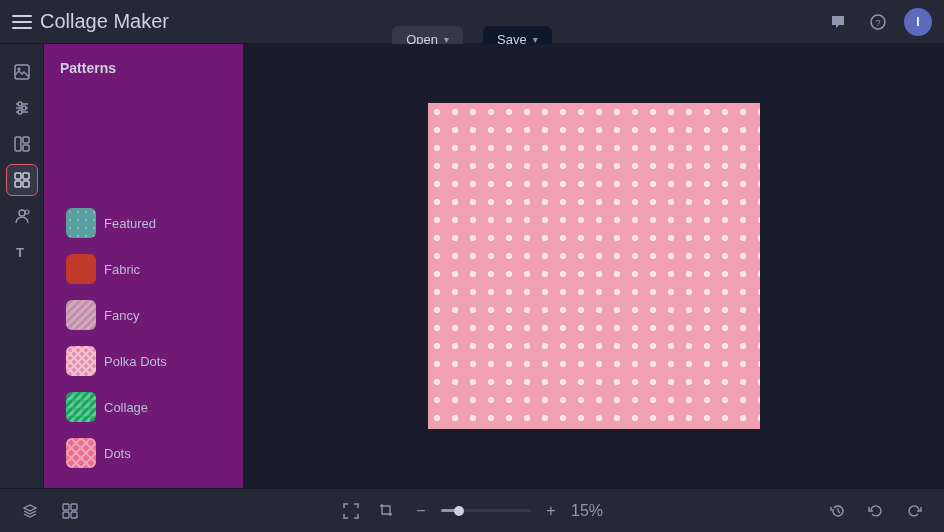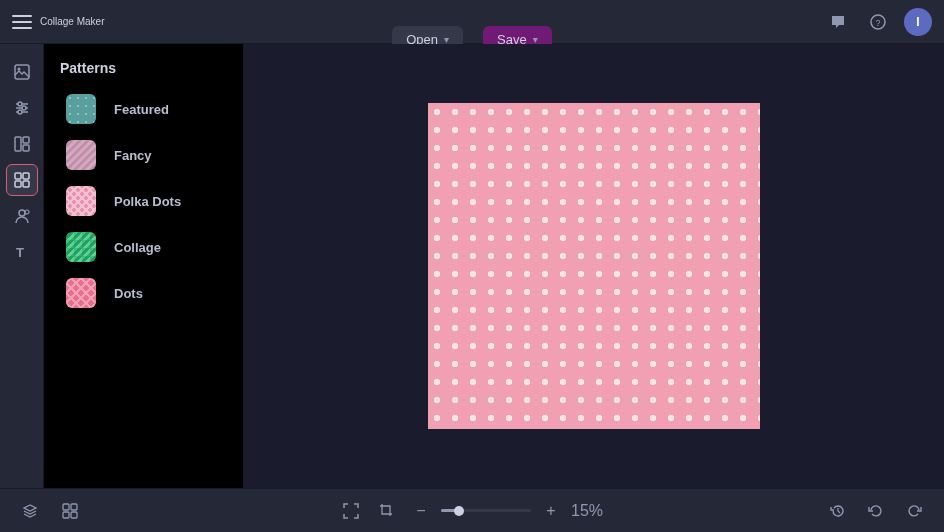--- a/index.html
+++ b/index.html
@@ -39,21 +39,21 @@
       gap: 4px;
       cursor: pointer;
     }
     .hamburger-icon span {
       display: block;
       height: 2px;
       background: #cdd0e0;
       border-radius: 1px;
     }
     .app-title {
-      font-size: 10px;
+      font-size: 20px;
       font-weight: 500;
       color: #cdd0e0;
     }
     .header-center {
       display: flex;
       align-items: center;
       gap: 20px;
       margin-top: 36px;
     }
     .btn-dropdown {
@@ -66,21 +66,21 @@
       padding: 6px 14px;
       border-radius: 6px;
       font-size: 13px;
       cursor: pointer;
     }
     .btn-dropdown .chevron {
       font-size: 10px;
       color: #9098b0;
     }
     .btn-save {
-      background: #701a75;
+      background: #0f172a;
     }
     .header-right {
       flex: 1;
       display: flex;
       align-items: center;
       justify-content: flex-end;
       gap: 12px;
     }
     .header-icon-btn {
       background: none;
@@ -143,48 +143,48 @@
     }
     .sidebar-icon-btn.active {
       color: #cdd0e0;
       background: #353849;
       border: 1.5px solid #e05c6e;
     }
 
     
     .patterns-panel {
       width: 200px;
-      background: #000000;
+      background: #701a75;
       border-right: 1px solid #181a27;
       display: flex;
       flex-direction: column;
       flex-shrink: 0;
       overflow-y: auto;
       padding-bottom: 12px;
+      justify-content: space-between;
     }
     .patterns-panel::-webkit-scrollbar { width: 4px; }
     .patterns-panel::-webkit-scrollbar-track { background: #252836; }
     .patterns-panel::-webkit-scrollbar-thumb { background: #353849; border-radius: 2px; }
 
     .panel-header {
       padding: 16px 16px 10px;
       font-size: 14px;
       font-weight: 600;
       color: #cdd0e0;
     }
 
     .pattern-item {
       display: flex;
       align-items: center;
-      gap: 18px;
+      gap: 8px;
       padding: 8px 16px;
       cursor: pointer;
       border-radius: 6px;
       margin: 0 6px;
-      font-weight: bold;
     }
     .pattern-thumb {
       width: 30px;
       height: 30px;
       border-radius: 6px;
       flex-shrink: 0;
       overflow: hidden;
     }
     .pattern-label {
       font-size: 13px;
@@ -425,20 +425,24 @@
   </div>
 
   <div class="patterns-panel">
     <div class="panel-header">Patterns</div>
     <div id="patterns-list">
         <div class="pattern-item">
       <div class="pattern-thumb thumb-featured"></div>
       <span class="pattern-label">Featured</span>
     </div>
         <div class="pattern-item">
+      <div class="pattern-thumb thumb-fabric"></div>
+      <span class="pattern-label">Fabric</span>
+    </div>
+        <div class="pattern-item">
       <div class="pattern-thumb thumb-fancy"></div>
       <span class="pattern-label">Fancy</span>
     </div>
         <div class="pattern-item">
       <div class="pattern-thumb thumb-polkadots"></div>
       <span class="pattern-label">Polka Dots</span>
     </div>
         <div class="pattern-item">
       <div class="pattern-thumb thumb-summer"></div>
       <span class="pattern-label">Collage</span>

